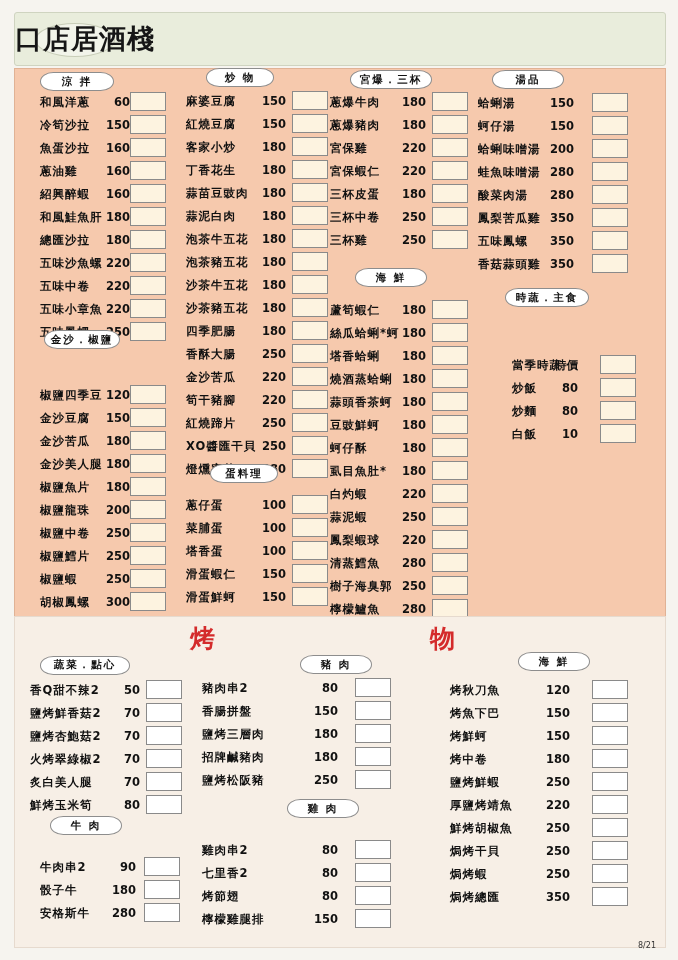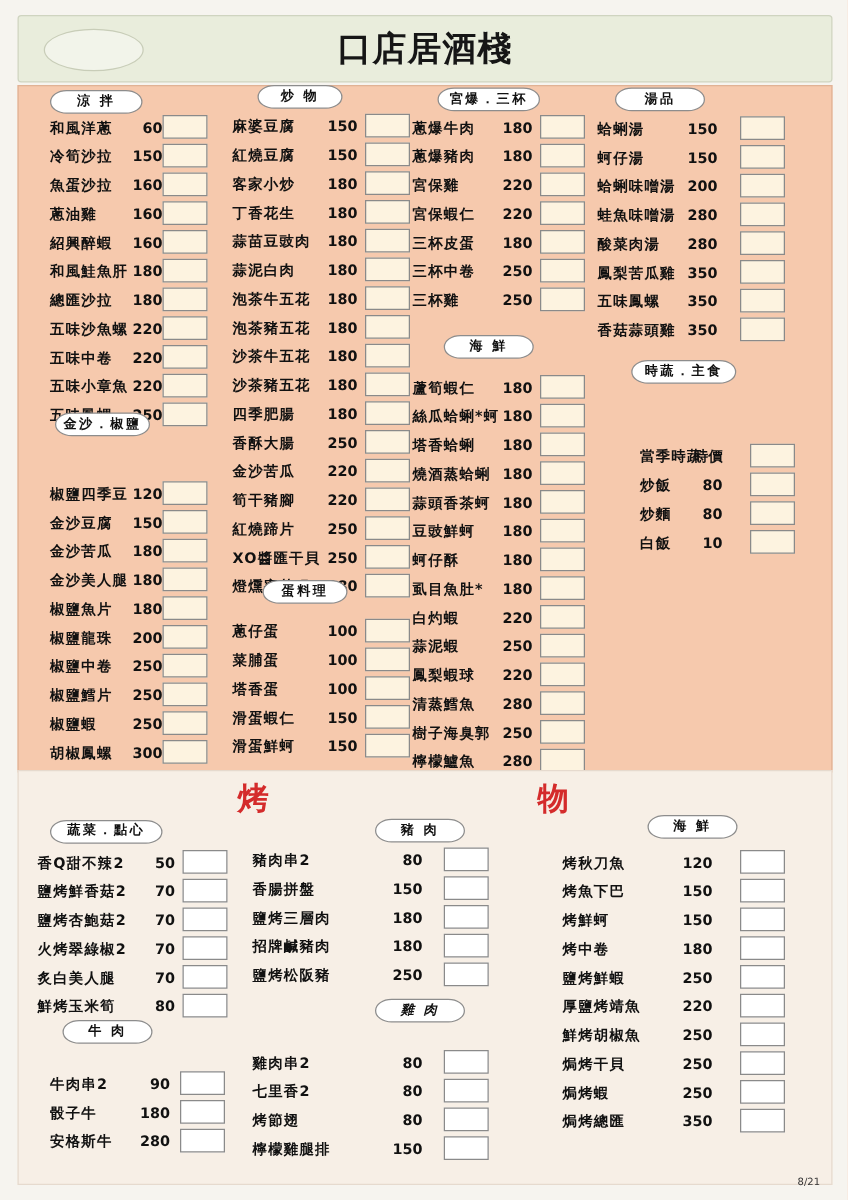--- a/index.html
+++ b/index.html
@@ -20,21 +20,21 @@
     position:absolute;left:14px;top:12px;width:650px;height:52px;
     background:#e9eddc;
     border:1px solid #cfd4c0;
     border-radius:3px;
   }
   .header-ellipse{
     position:absolute;left:20px;top:10px;width:78px;height:32px;
     background:#f2f4ea;border:1px solid #c8cdb8;border-radius:50%;
   }
   .header-title{
-    position:absolute;left:0;top:8px;width:650px;text-align:center;
+    position:absolute;left:0;top:8px;width:650px;text-align:left;
     font-size:27px;font-weight:bold;color:#161616;letter-spacing:1px;
     font-family:"DejaVu Sans","Liberation Sans",sans-serif;
   }
   .header-info{
     position:absolute;right:8px;top:6px;text-align:right;
     font-size:8.5px;line-height:12px;color:#1a1a1a;
   }
   
   .panel-cold{
     position:absolute;left:14px;top:68px;width:650px;height:548px;
@@ -593,21 +593,21 @@
         <span class="pr" style="left: 0px; width: 136px;">180</span>
         <span class="bx" style="left: 153px;"></span>
       </div>
       <div class="row">
         <span class="nm">鹽烤松阪豬</span>
         <span class="pr" style="left: 0px; width: 136px;">250</span>
         <span class="bx" style="left: 153px;"></span>
       </div>
     </div>
 
-  <div class="cloud" style="left:300px;top:799px;width:70px;font-style:italic;">雞 肉</div>
+  <div class="cloud" style="left:287px;top:799px;width:70px;">雞 肉</div>
   <div class="col grill" id="c11" style="left: 202px; top: 840px;">
       <div class="row">
         <span class="nm">雞肉串2</span>
         <span class="pr" style="left: 0px; width: 136px;">80</span>
         <span class="bx" style="left: 153px;"></span>
       </div>
       <div class="row">
         <span class="nm">七里香2</span>
         <span class="pr" style="left: 0px; width: 136px;">80</span>
         <span class="bx" style="left: 153px;"></span>

